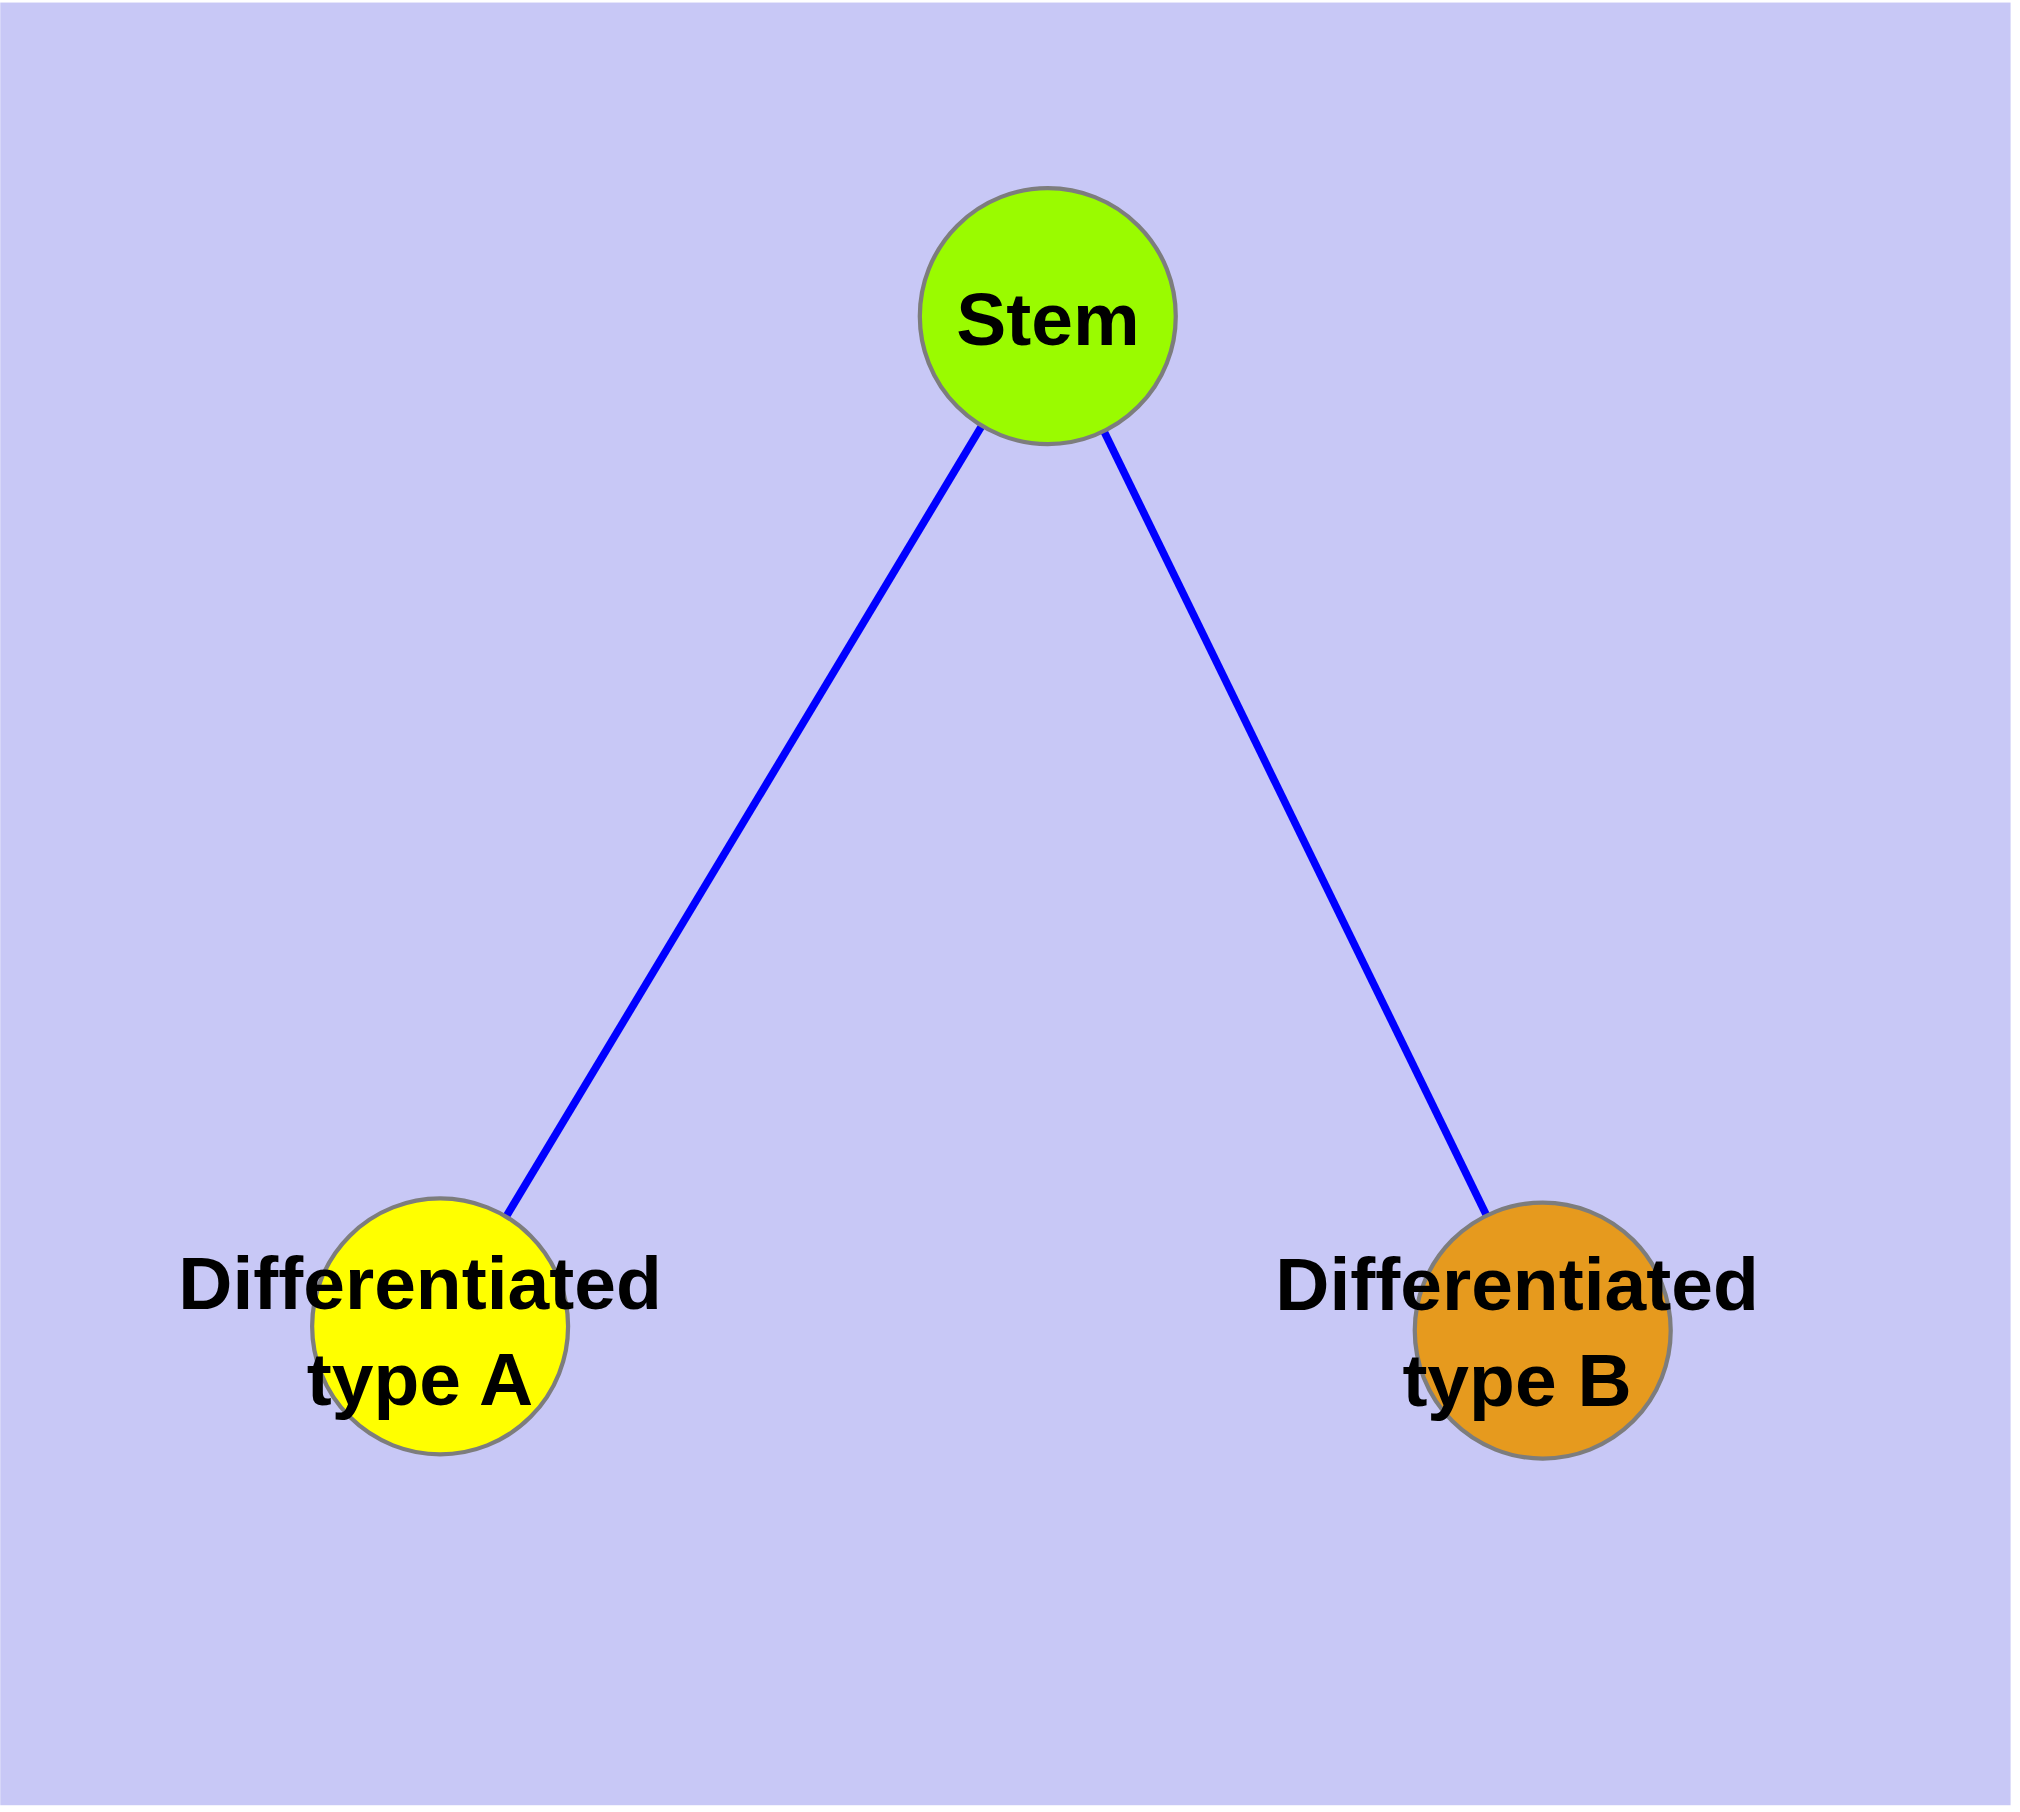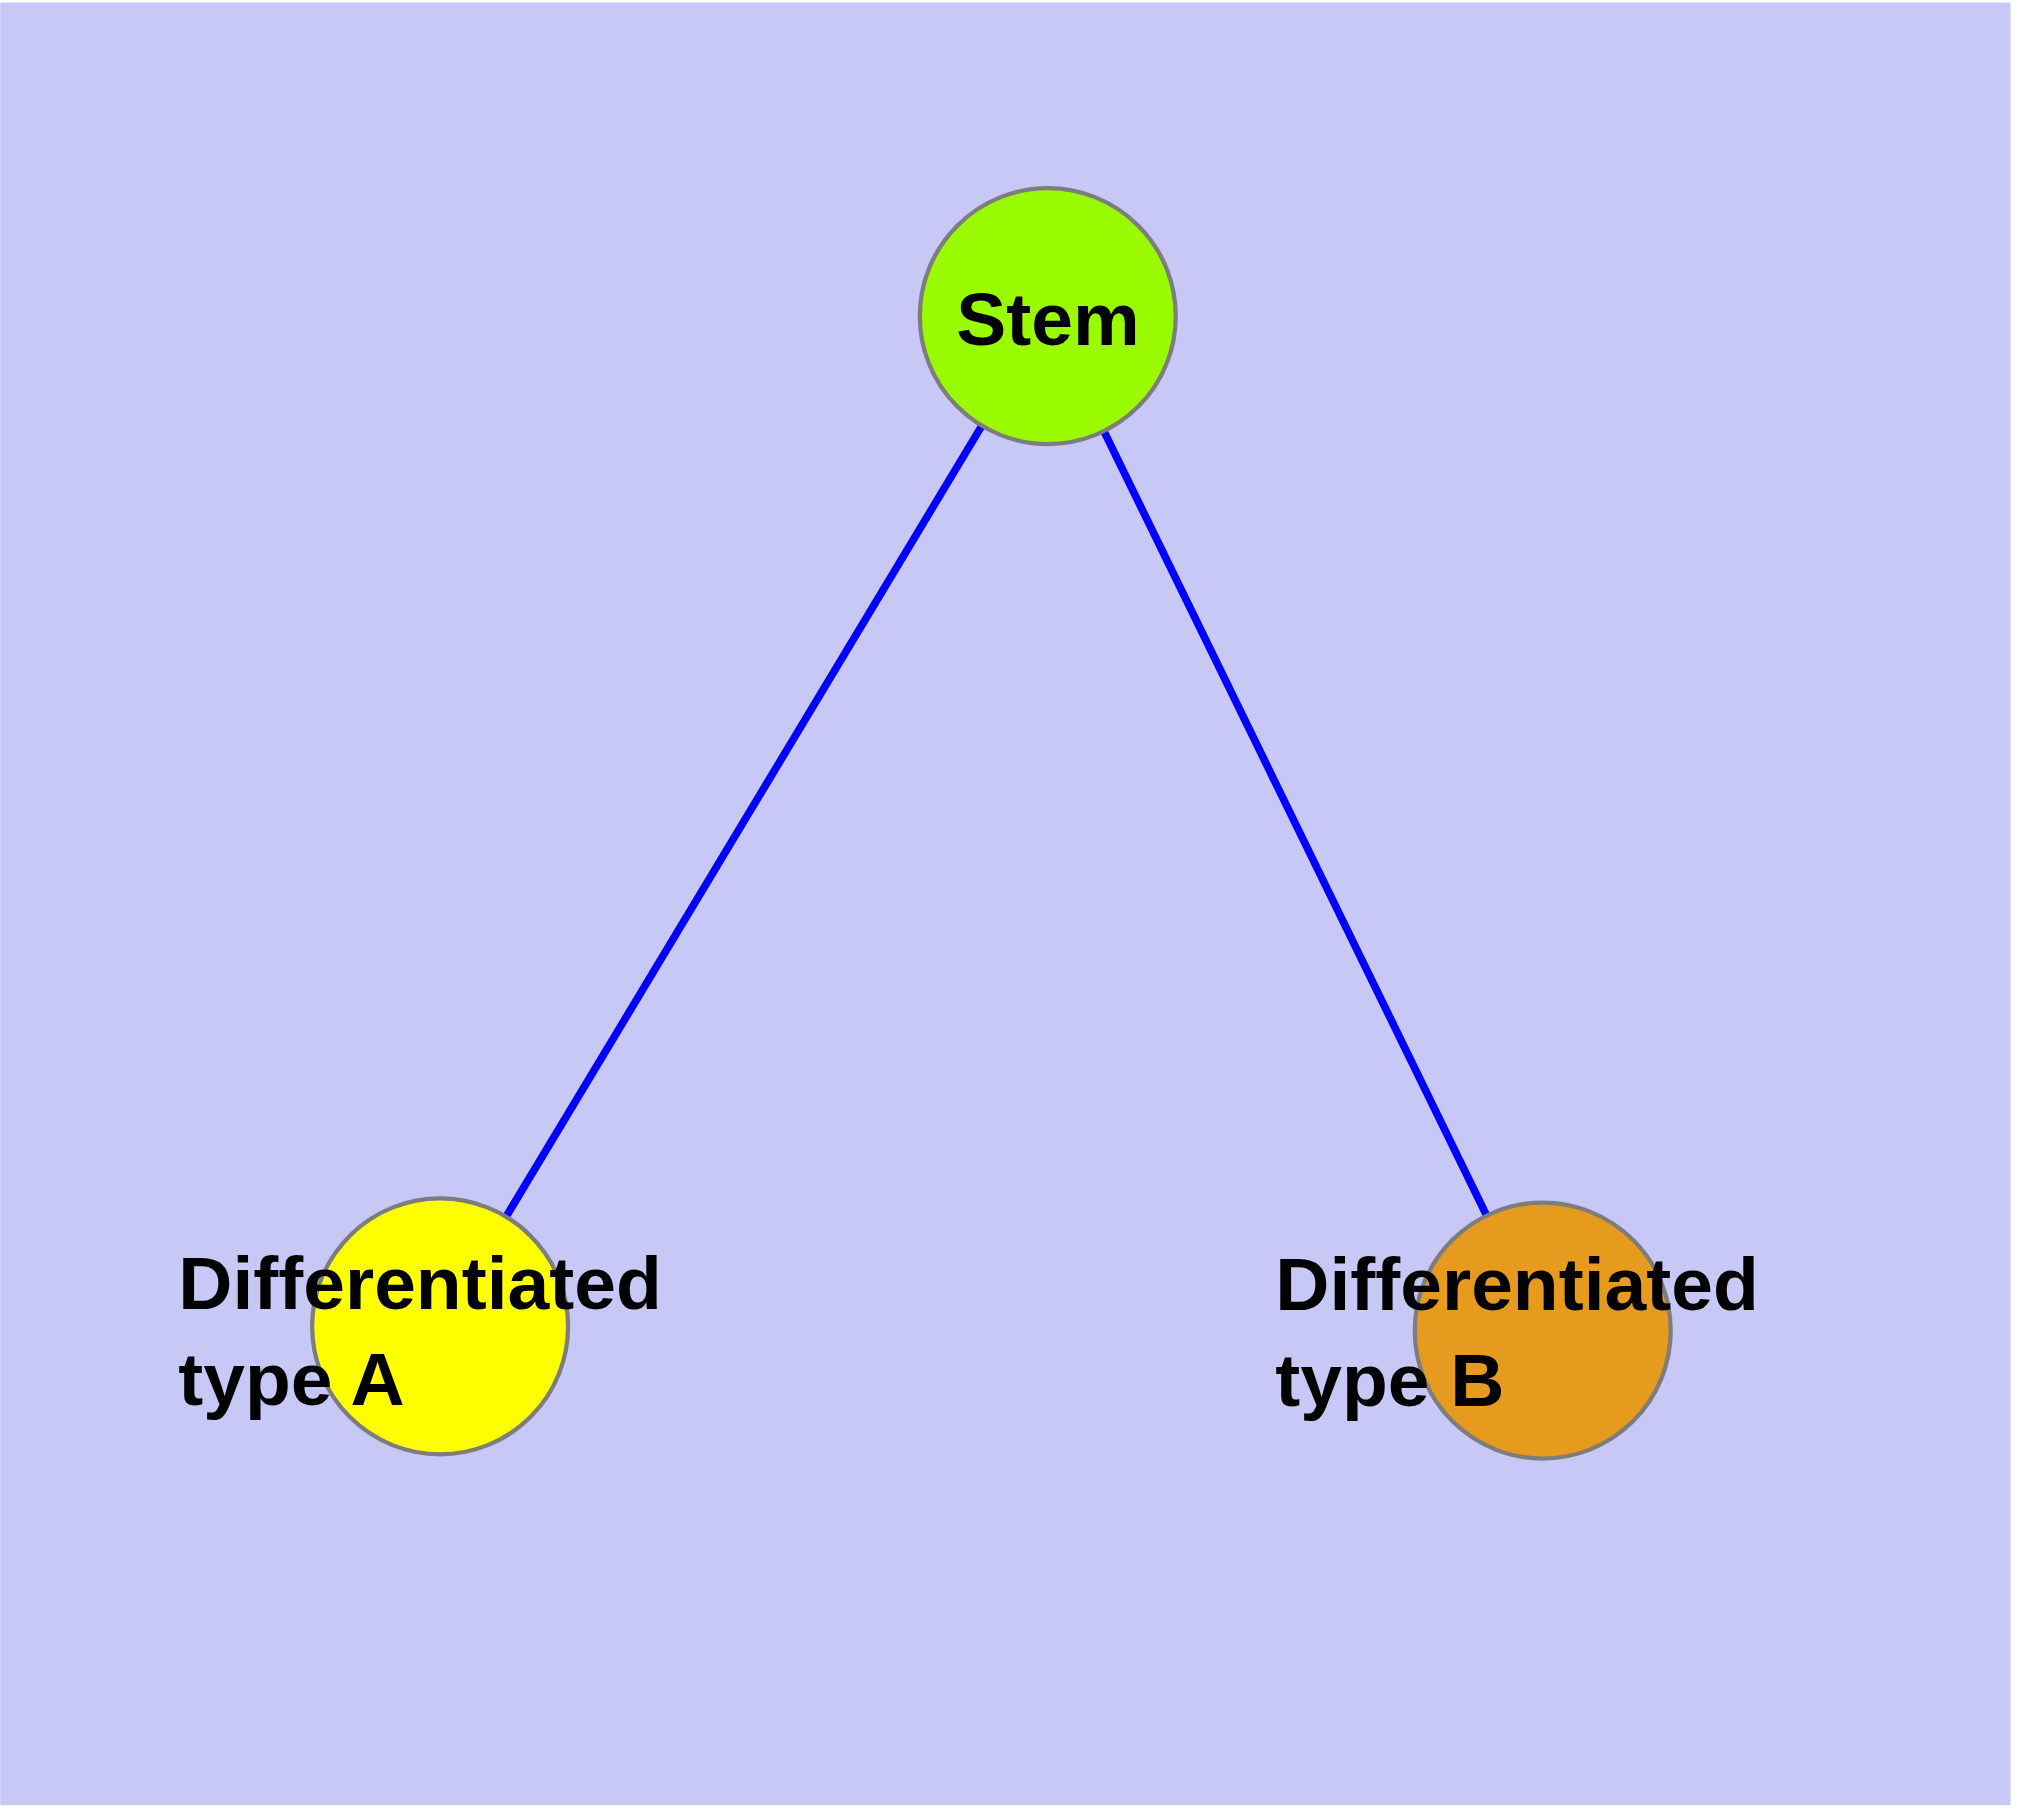--- a/index.html
+++ b/index.html
@@ -24,20 +24,21 @@
     left: 0;
     top: 0;
   }
   .node-label {
     position: absolute;
     transform: translate(-50%, -50%);
     font-weight: bold;
     font-size: 75px;
     line-height: 96px;
     color: var(--fg);
+    text-align: center;
     white-space: pre-line;
   }
 </style>
 </head>
 <body>
 
 <div class="canvas">
   <svg class="graph-svg" width="2021" height="1812" viewBox="0 0 2384 2138">
 
     <rect x="0" y="3" width="2372" height="2127" fill="#c8c8f6"></rect>

